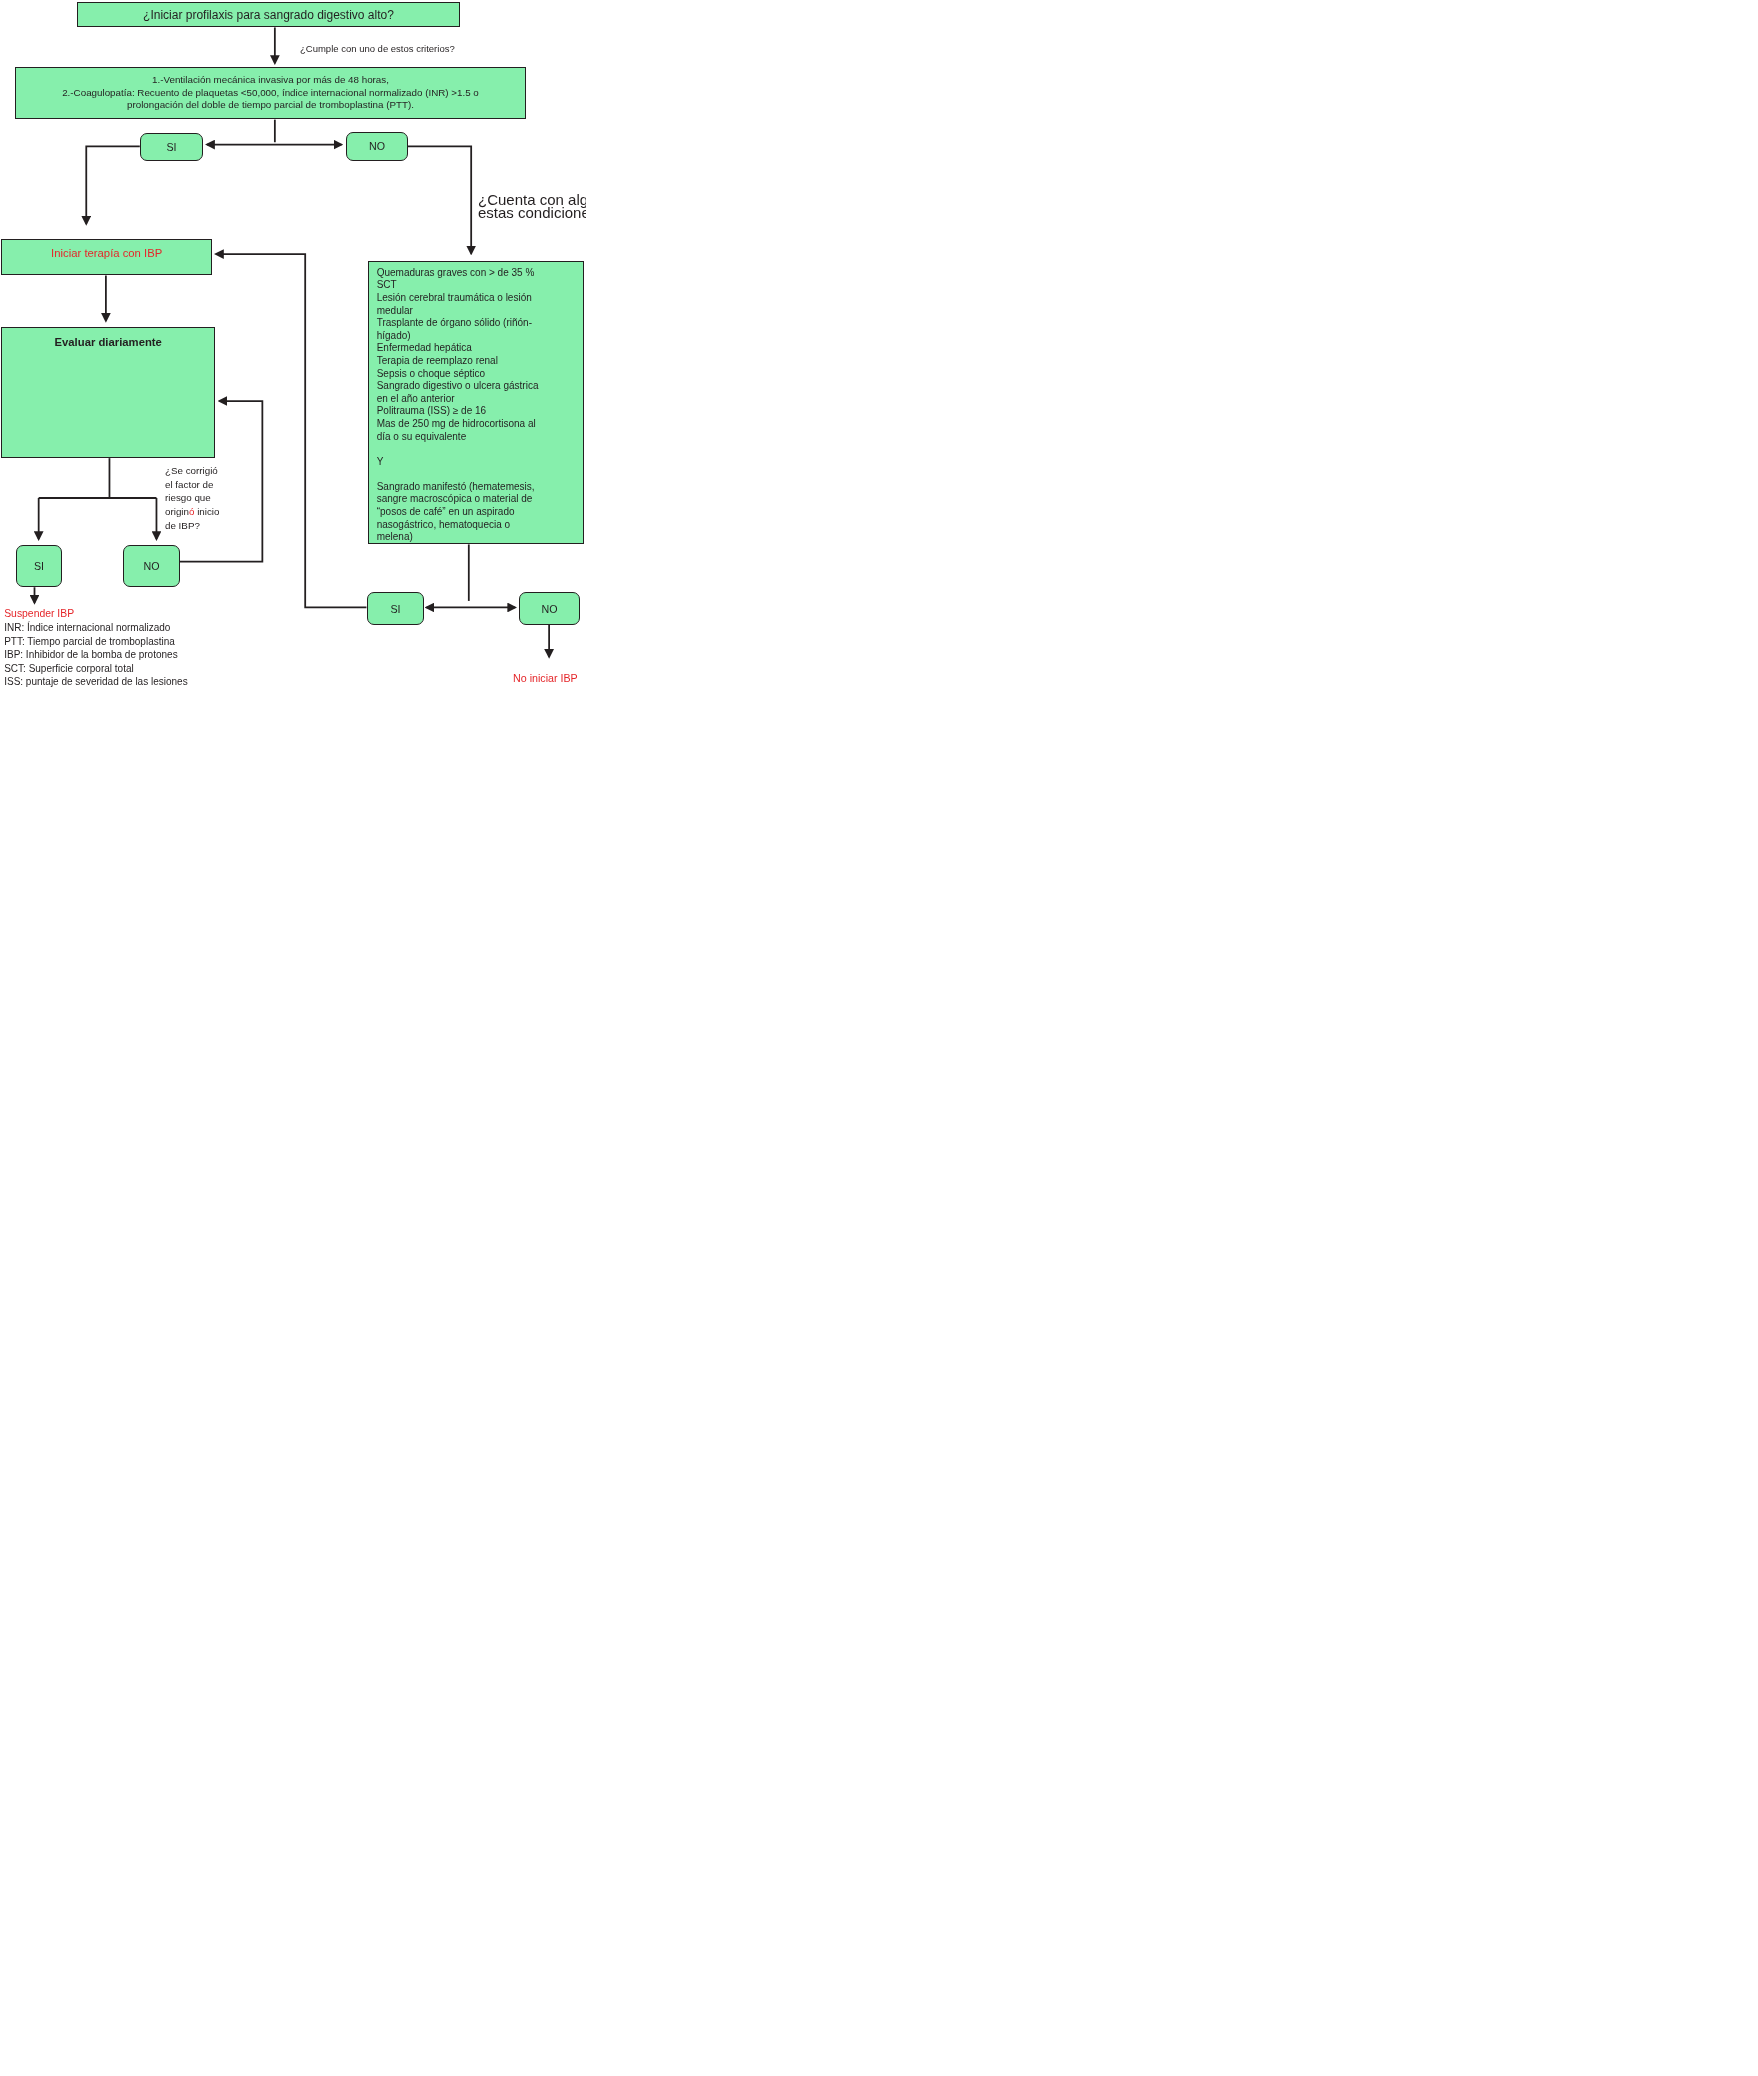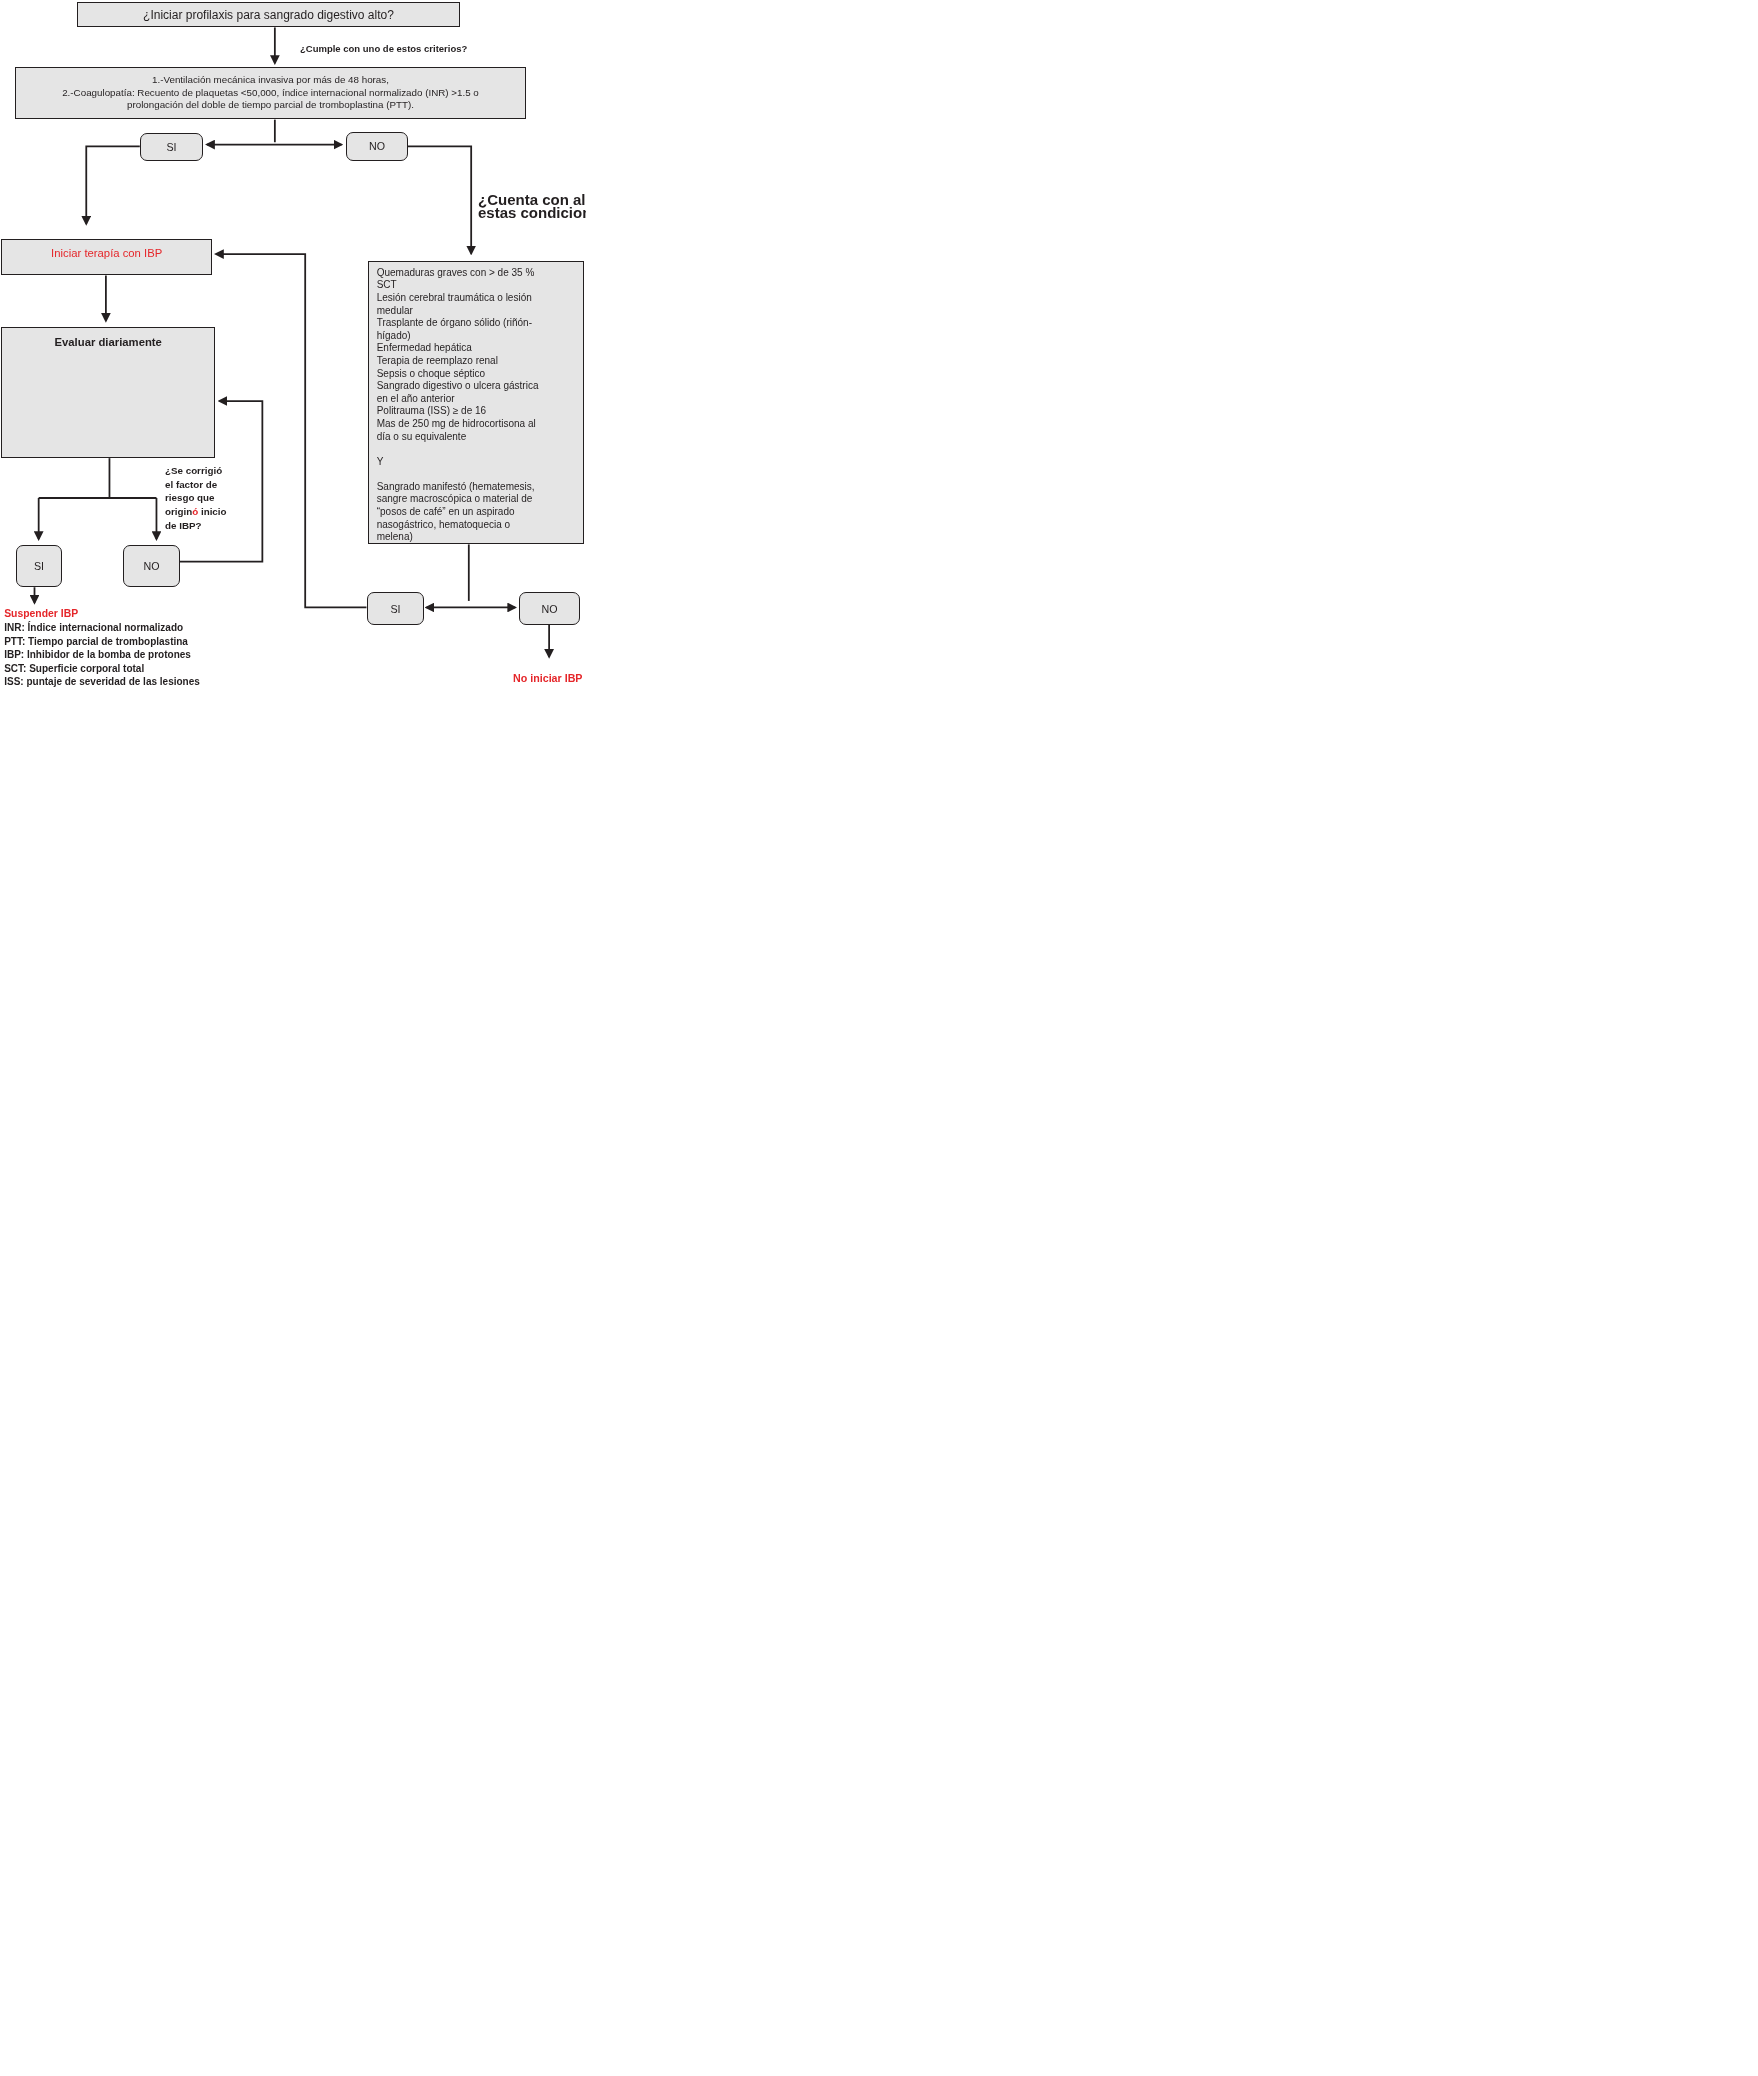--- a/index.html
+++ b/index.html
@@ -7,28 +7,28 @@
     position:relative;
     width:586px;height:692px;
     background:#ffffff;
     font-family:"Liberation Sans", sans-serif;
     color:#231f20;
     overflow:hidden;
   }
   #wires{position:absolute;left:0;top:0;width:586px;height:692px;z-index:1;}
   .node{
     position:absolute;
-    background:#e5e5e5;
+    background:#86efac;
     border:1.8px solid #231f20;
     box-sizing:border-box;
     z-index:2;
   }
   .node.thin{border-width:1.5px;border-radius:7px;}
   .center-text{display:flex;align-items:center;justify-content:center;text-align:center;}
-  .label{position:absolute;z-index:3;white-space:nowrap;font-weight:bold;}
+  .label{position:absolute;z-index:3;white-space:nowrap;}
   .lines .line{white-space:nowrap;}
   
   #start-box{left:77px;top:1.8px;width:383px;height:25.6px;font-size:12px;}
   
   #criteria-box{left:15px;top:67px;width:511px;height:52px;font-size:9.8px;line-height:12.5px;
     display:flex;flex-direction:column;align-items:center;justify-content:center;text-align:center;}
   
   #si1-box{left:140px;top:133px;width:63px;height:28px;font-size:10.7px;}
   #no1-box{left:346px;top:132px;width:62px;height:28.6px;font-size:10.7px;}
   #si2-box{left:16px;top:545px;width:46px;height:42px;font-size:10.7px;}

